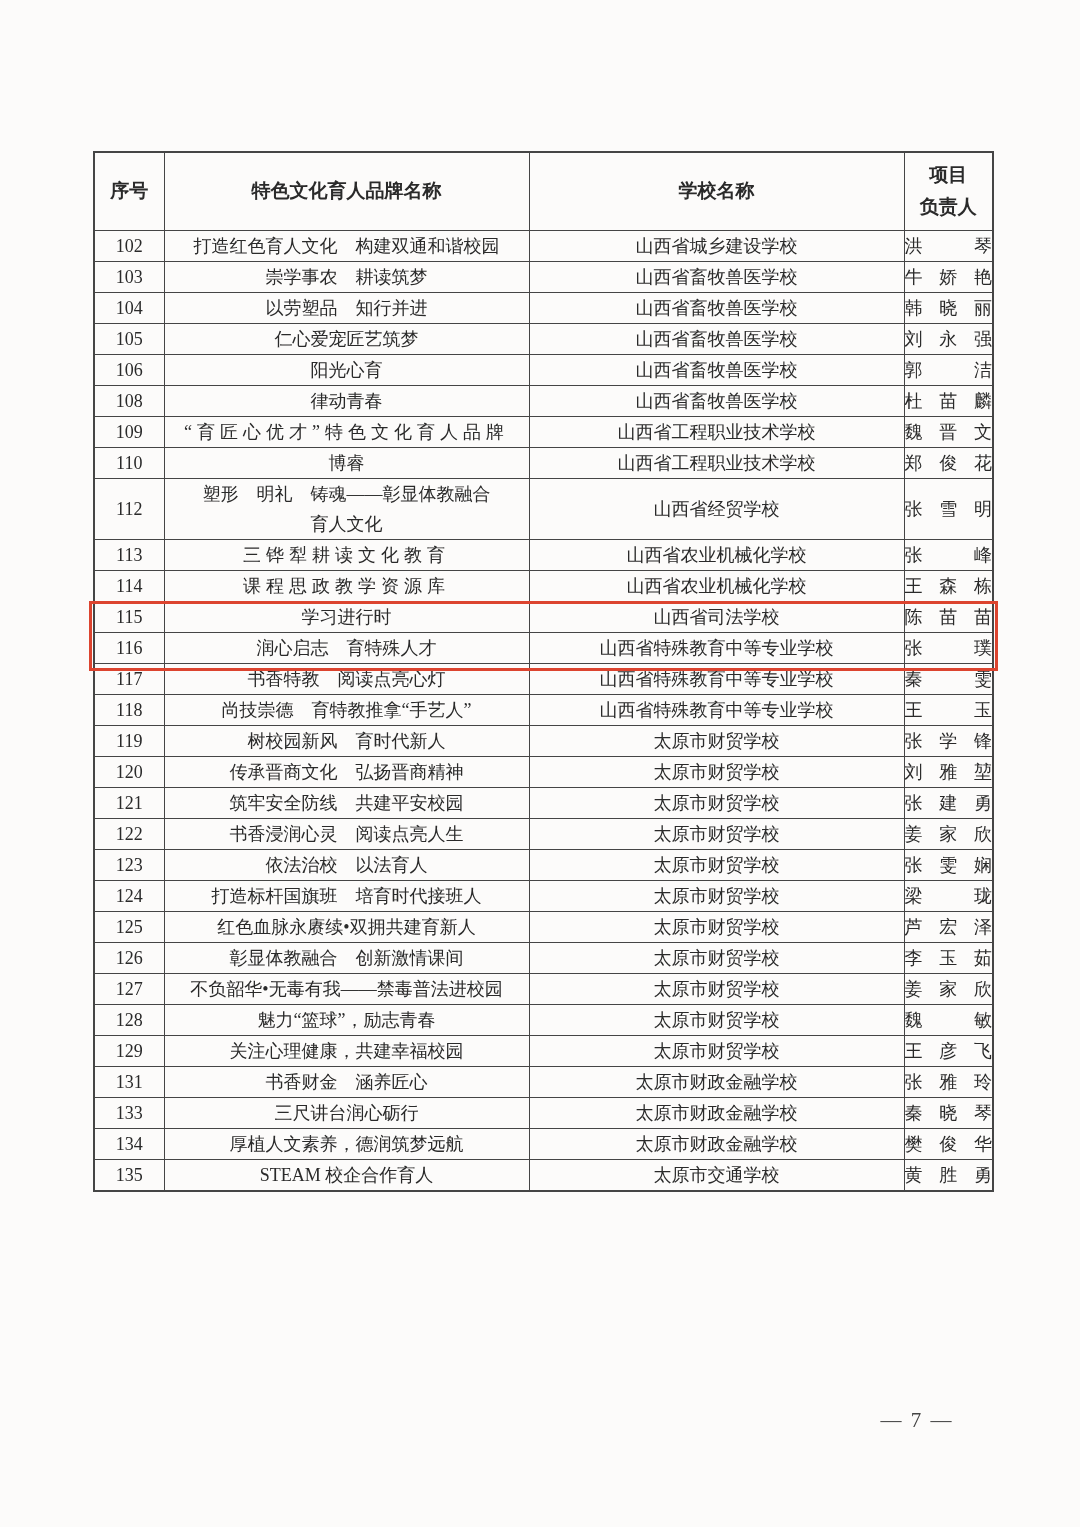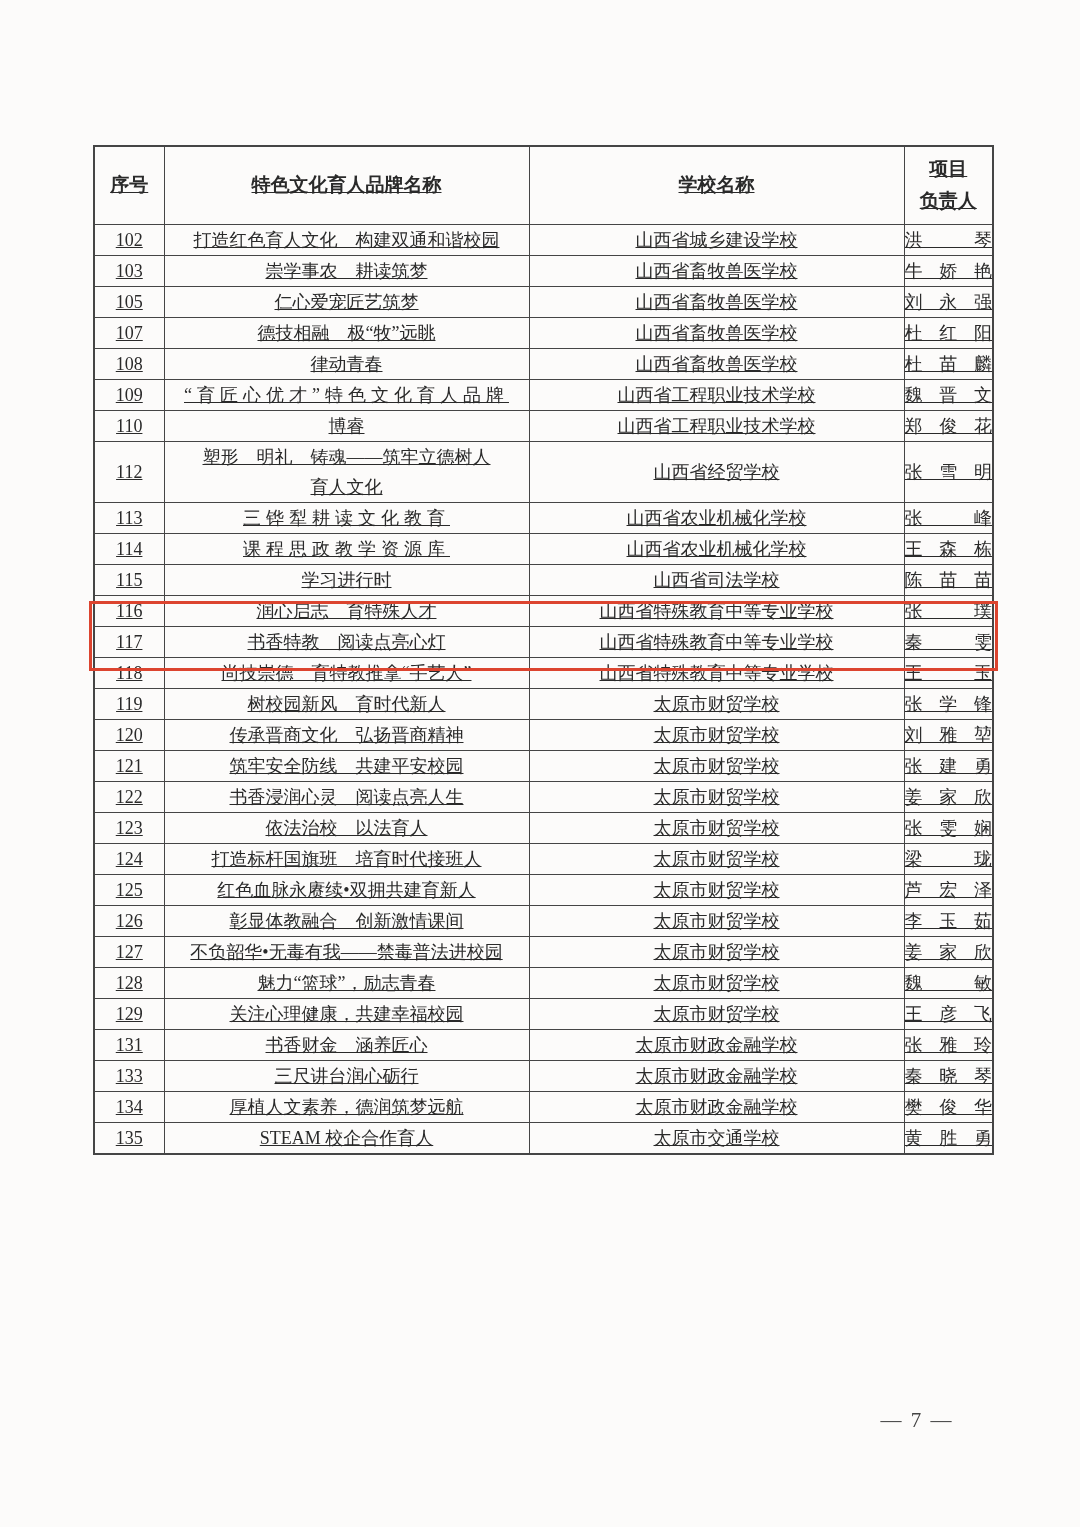--- a/index.html
+++ b/index.html
@@ -8,26 +8,25 @@
     width: 1080px;
     height: 1527px;
     background: #fcfbfa;
     font-family: "Liberation Serif", "DejaVu Serif", serif;
     color: #2a2a2a;
     overflow: hidden;
   }
   .doc-table {
     position: absolute;
     left: 93px;
-    top: 145px;
+    top: 151px;
     width: 899px;
     border-collapse: collapse;
     table-layout: fixed;
     border: 2px solid #454545;
-    text-decoration: underline;
   }
   .doc-table th, .doc-table td {
     border: 1.5px solid #454545;
     vertical-align: middle;
     overflow: hidden;
   }
   .doc-table thead tr { height: 78px; }
   .doc-table th {
     font-weight: bold;
     font-size: 19px;
@@ -101,30 +100,36 @@
       <td class="c-school">山西省城乡建设学校</td>
       <td class="c-leader">洪　琴</td>
     </tr>
         <tr>
       <td class="c-no">103</td>
       <td class="c-brand">崇学事农　耕读筑梦</td>
       <td class="c-school">山西省畜牧兽医学校</td>
       <td class="c-leader">牛娇艳</td>
     </tr>
         <tr>
+      <td class="c-no">104</td>
+      <td class="c-brand">以劳塑品　知行并进</td>
+      <td class="c-school">山西省畜牧兽医学校</td>
+      <td class="c-leader">韩晓丽</td>
+    </tr>
+        <tr>
       <td class="c-no">105</td>
       <td class="c-brand">仁心爱宠匠艺筑梦</td>
       <td class="c-school">山西省畜牧兽医学校</td>
       <td class="c-leader">刘永强</td>
     </tr>
         <tr>
-      <td class="c-no">107</td>
-      <td class="c-brand">德技相融　极“牧”远眺</td>
-      <td class="c-school">山西省畜牧兽医学校</td>
-      <td class="c-leader">杜红阳</td>
+      <td class="c-no">106</td>
+      <td class="c-brand">阳光心育</td>
+      <td class="c-school">山西省畜牧兽医学校</td>
+      <td class="c-leader">郭　洁</td>
     </tr>
         <tr>
       <td class="c-no">108</td>
       <td class="c-brand">律动青春</td>
       <td class="c-school">山西省畜牧兽医学校</td>
       <td class="c-leader">杜苗麟</td>
     </tr>
         <tr>
       <td class="c-no">109</td>
       <td class="c-brand spaced">“育匠心优才”特色文化育人品牌</td>
@@ -132,21 +137,21 @@
       <td class="c-leader">魏晋文</td>
     </tr>
         <tr>
       <td class="c-no">110</td>
       <td class="c-brand">博睿</td>
       <td class="c-school">山西省工程职业技术学校</td>
       <td class="c-leader">郑俊花</td>
     </tr>
         <tr>
       <td class="c-no">112</td>
-      <td class="c-brand">塑形　明礼　铸魂——筑牢立德树人
+      <td class="c-brand">塑形　明礼　铸魂——彰显体教融合
 育人文化</td>
       <td class="c-school">山西省经贸学校</td>
       <td class="c-leader">张雪明</td>
     </tr>
         <tr>
       <td class="c-no">113</td>
       <td class="c-brand spaced">三铧犁耕读文化教育</td>
       <td class="c-school">山西省农业机械化学校</td>
       <td class="c-leader">张　峰</td>
     </tr>

